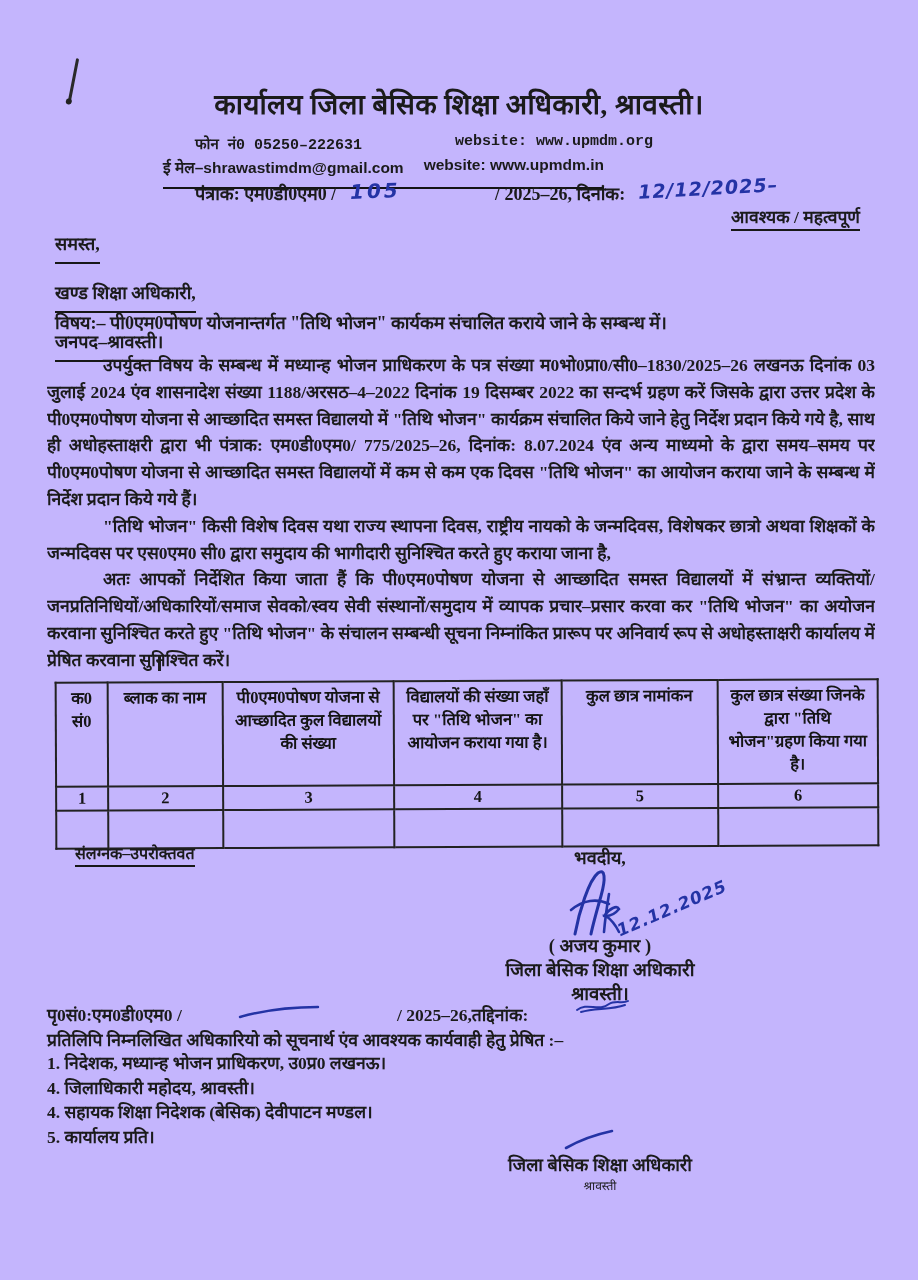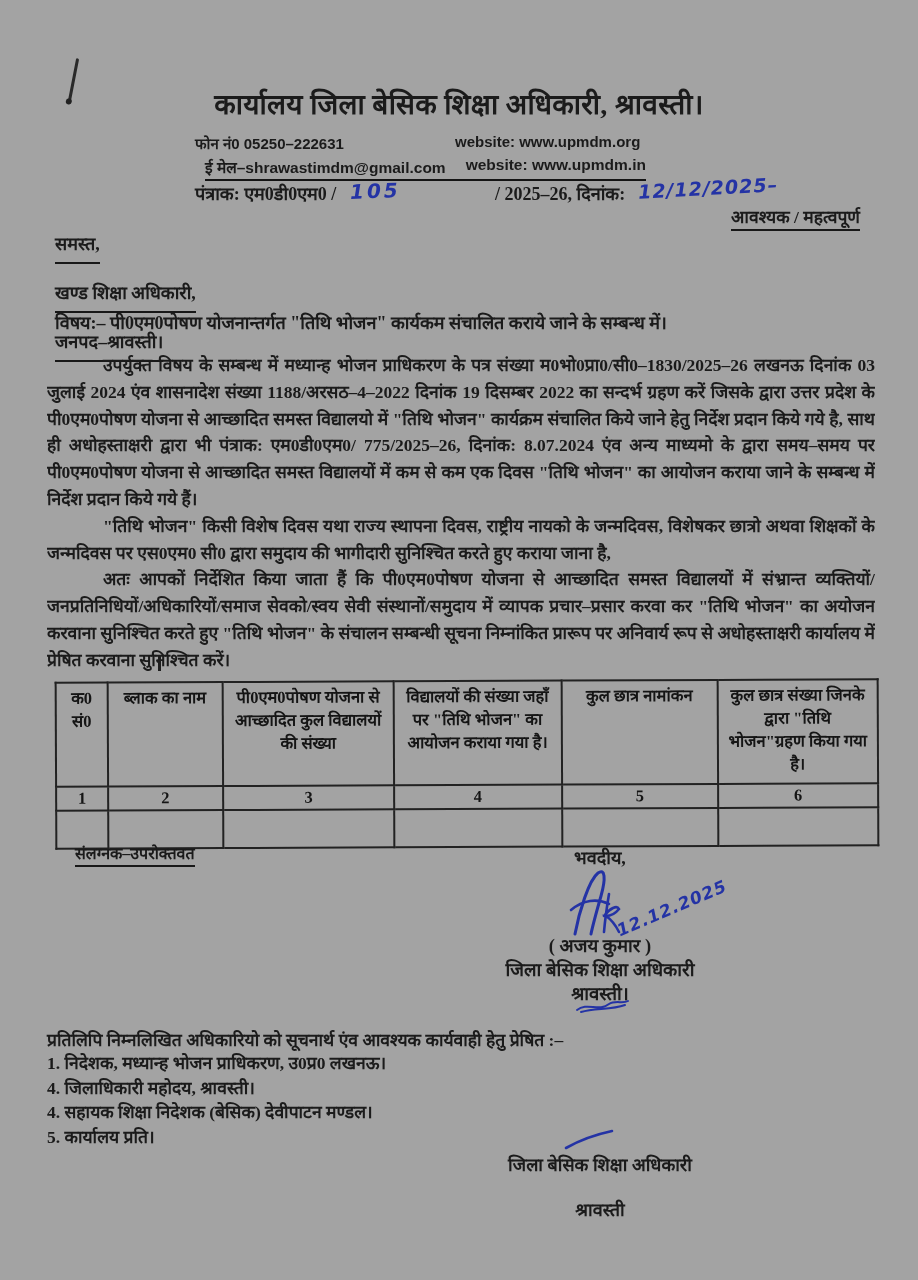--- a/index.html
+++ b/index.html
@@ -6,43 +6,43 @@
   body{
     width:918px;height:1280px;
     background:#e9e9e7;
     font-family:"Liberation Serif","DejaVu Serif",serif;
     color:#1b1b1b;
     -webkit-font-smoothing:antialiased;
   }
   .page{
     position:relative;
     width:918px;height:1280px;
-    background:#a3a3a3;
+    background:#c4b5fd;
     overflow:hidden;
   }
   .abs{position:absolute;}
   .hw{color:#2433a5;font-family:"DejaVu Sans",sans-serif;font-style:italic;}
   
   .corner-mark{
     left:72px;top:58px;width:3px;height:44px;
     background:#2a2a2a;border-radius:2px;
     transform:rotate(11deg);
   }
   .corner-mark .dot{position:absolute;left:-2px;bottom:-3px;width:6px;height:6px;border-radius:50%;background:#222;}
   .letter-title{
     left:0;top:84px;width:918px;text-align:center;
     font-size:28px;font-weight:700;letter-spacing:.3px;
   }
-  .contact-line1{left:195px;top:133px;width:640px;font-family:Liberation Sans, sans-serif;font-size:15px;font-weight:700;}
+  .contact-line1{left:195px;top:133px;width:640px;font-family:Liberation Mono, monospace;font-size:15px;font-weight:700;}
   .contact-line1 .site{position:absolute;left:260px;top:0;}
   .contact-line2{
     left:163px;top:156px;font-family:"Liberation Sans","DejaVu Sans",sans-serif;
     font-size:15.5px;font-weight:700;
-    border-bottom:2px solid #141414;padding-bottom:1px;
-    display:flex;gap:20px;margin-left:42px;
+    border-bottom:2px solid #141414;padding-bottom:9px;
+    display:flex;gap:20px;
   }
   .ref-line{left:195px;top:181px;width:700px;font-size:18px;font-weight:700;}
   .ref-line .hw-num{
     position:absolute;left:155px;top:-2px;font-size:20px;font-weight:600;
     letter-spacing:3px;transform:rotate(-2deg);
   }
   .ref-line .ref-mid{position:absolute;left:300px;top:0;}
   .ref-line .hw-date{
     position:absolute;left:443px;top:-4px;font-size:19px;font-weight:600;
     letter-spacing:1px;transform:rotate(-3deg);white-space:nowrap;
@@ -90,21 +90,21 @@
   .signatory-place{left:465px;top:980px;width:270px;text-align:center;font-size:18.5px;font-weight:700;}
   .place-squiggle{left:575px;top:998px;}
   .copy-ref{left:47px;top:1002px;width:700px;font-size:17.5px;font-weight:700;}
   .copy-ref .suffix{position:absolute;left:350px;top:0;}
   .copy-ref-dash{position:absolute;left:190px;top:2px;}
   .distribution-intro{left:47px;top:1027px;width:760px;font-size:17.5px;font-weight:700;}
   .distribution-list{left:47px;top:1051px;width:700px;font-size:17.5px;font-weight:600;line-height:24.6px;}
   .distribution-list div{margin:0;}
   .bottom-slash{left:562px;top:1128px;}
   .footer-designation{left:460px;top:1152px;width:280px;text-align:center;font-size:18px;font-weight:700;}
-  .footer-place{left:460px;top:1177px;width:280px;text-align:center;font-size:18px;font-weight:700;margin-top:20px;}
+  .footer-place{left:460px;top:1177px;width:280px;text-align:center;font-size:12px;font-weight:400;}
 </style>
 </head>
 <body>
 
 <div class="page">
 
   <div class="abs corner-mark">
       <span class="dot"></span>
     </div>
 
@@ -195,20 +195,27 @@
   </div>
 
   <div class="abs signatory-name">( अजय कुमार )</div>
   <div class="abs signatory-designation">जिला बेसिक शिक्षा अधिकारी</div>
   <div class="abs signatory-place">श्रावस्ती।</div>
 
   <svg class="abs place-squiggle" width="56" height="16" viewBox="0 0 56 16">
     <path d="M2 12 C12 4, 24 14, 34 6 C40 2, 48 6, 53 3 M6 14 C20 10, 36 12, 50 7" fill="none" stroke="#2433a5" stroke-width="2" stroke-linecap="round"></path>
   </svg>
 
+  <div class="abs copy-ref">
+    <span>पृ0सं0:एम0डी0एम0 /</span>
+    <svg class="copy-ref-dash" width="84" height="16" viewBox="0 0 84 16">
+      <path d="M3 13 C28 6, 58 3, 81 3" fill="none" stroke="#2433a5" stroke-width="2.4" stroke-linecap="round"></path>
+    </svg>
+    <span class="suffix">/ 2025–26,तद्दिनांक:</span>
+  </div>
 
   <div class="abs distribution-intro">प्रतिलिपि निम्नलिखित अधिकारियो को सूचनार्थ एंव आवश्यक कार्यवाही हेतु प्रेषित :–</div>
 
   <div class="abs distribution-list">
     <div>1. निदेशक, मध्यान्ह भोजन प्राधिकरण, उ0प्र0 लखनऊ।</div>
     <div>4. जिलाधिकारी महोदय, श्रावस्ती।</div>
     <div>4. सहायक शिक्षा निदेशक (बेसिक) देवीपाटन मण्डल।</div>
     <div>5. कार्यालय प्रति।</div>
   </div>
 

